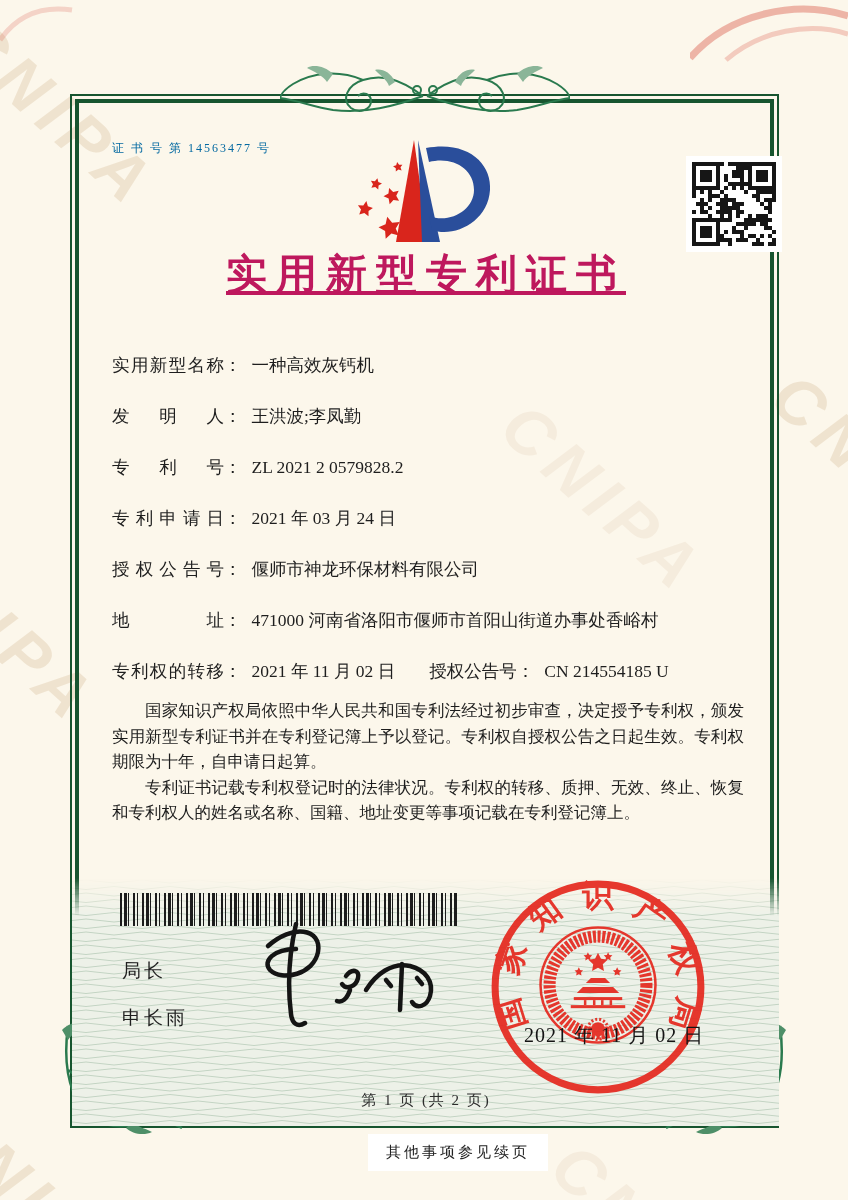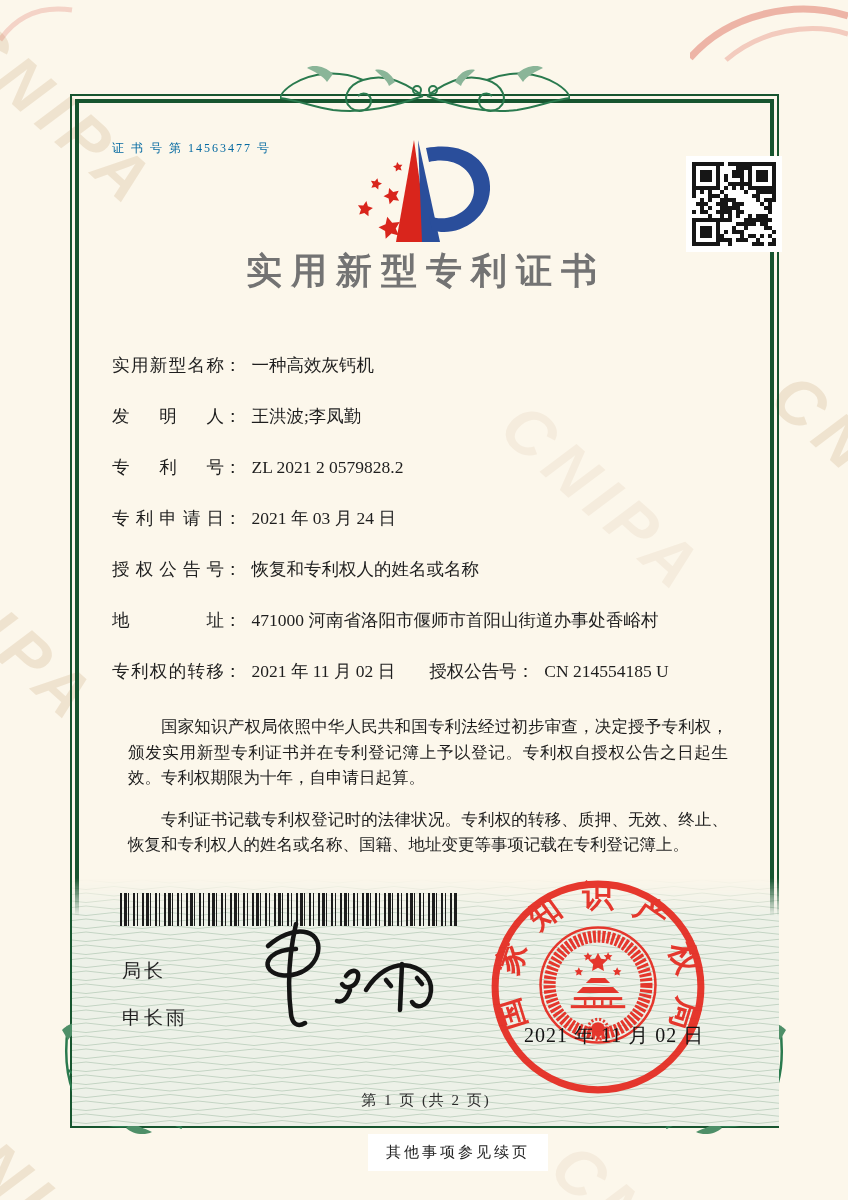--- a/index.html
+++ b/index.html
@@ -20,31 +20,31 @@
   .flourish{position:absolute;}
   .flourish.br{transform:scaleX(-1);}
 
   .certno{position:absolute;left:112px;top:140px;font-size:12px;letter-spacing:2px;color:#0369a1;}
   .logo{position:absolute;left:350px;top:136px;}
   .qr{position:absolute;left:686px;top:156px;background:#fff;padding:6px;}
   .qr-grid{display:grid;grid-template-columns:repeat(21,4px);grid-auto-rows:4px;}
   .qr-grid .d{background:#161616;}
 
   .title{position:absolute;left:72px;width:708px;top:247px;text-align:center;
-      font-size:36px;font-weight:bold;letter-spacing:9px;color:#737373;}
+      font-size:41px;font-weight:bold;letter-spacing:9px;color:#be185d;text-decoration:underline;}
 
   .fields{position:absolute;left:112px;top:354px;width:648px;font-size:17.5px;color:#1e1e1e;}
   .frow{margin-bottom:28px;white-space:nowrap;line-height:23px;}
   .flabel{display:inline-block;width:112px;text-align:justify;text-align-last:justify;vertical-align:top;}
   .fvalue{margin-left:10px;}
   .second{margin-left:34px;}
 
   .paras{position:absolute;left:112px;top:698px;width:632px;font-size:16.5px;
       line-height:25.5px;text-align:justify;color:#1d1d1d;}
-  .paras p{margin:16px;text-indent:2em;}
+  .paras p{margin:0;text-indent:2em;}
 
   .band{position:absolute;left:72px;top:878px;width:707px;height:248px;
       -webkit-mask-image:linear-gradient(to bottom,transparent,#000 38px);
       mask-image:linear-gradient(to bottom,transparent,#000 38px);}
 
   .barcode{position:absolute;left:120px;top:893px;width:338px;height:33px;
       background:repeating-linear-gradient(90deg,#1c1c1c 0 2px,transparent 2px 4px,
       #1c1c1c 4px 7px,transparent 7px 8px,#1c1c1c 8px 9px,transparent 9px 13px,
       #1c1c1c 13px 15px,transparent 15px 17px,#1c1c1c 17px 18px,transparent 18px 22px);}
 
@@ -595,21 +595,21 @@
     <div class="frow">
       <span class="flabel">发明人</span><span>：</span><span class="fvalue">王洪波;李凤勤</span>
     </div>
     <div class="frow">
       <span class="flabel">专利号</span><span>：</span><span class="fvalue">ZL 2021 2 0579828.2</span>
     </div>
     <div class="frow">
       <span class="flabel">专利申请日</span><span>：</span><span class="fvalue">2021 年 03 月 24 日</span>
     </div>
     <div class="frow">
-      <span class="flabel">授权公告号</span><span>：</span><span class="fvalue">恢复和专利权人的姓名或名称</span>
+      <span class="flabel">授权公告号</span><span>：</span><span class="fvalue">偃师市神龙环保材料有限公司</span>
     </div>
     <div class="frow">
       <span class="flabel">地址</span><span>：</span><span class="fvalue">471000 河南省洛阳市偃师市首阳山街道办事处香峪村</span>
     </div>
     <div class="frow">
       <span class="flabel">专利权的转移</span><span>：</span><span class="fvalue">2021 年 11 月 02 日</span><span class="second">授权公告号</span><span>：</span><span class="fvalue">CN 214554185 U</span>
     </div>
   </div>
 
   <div class="paras">

